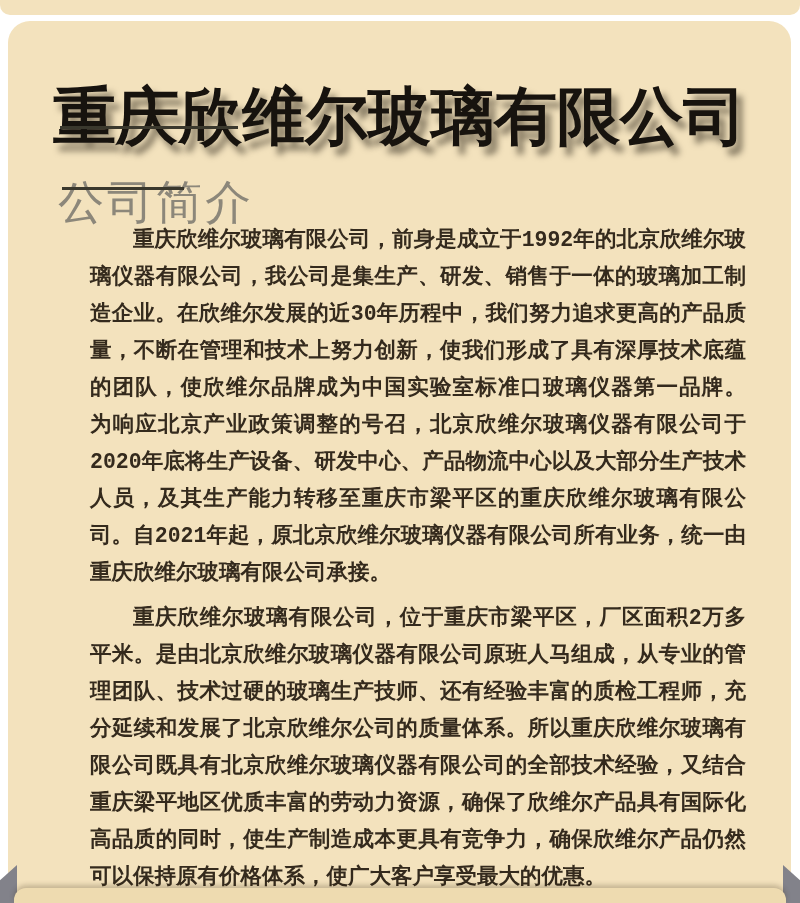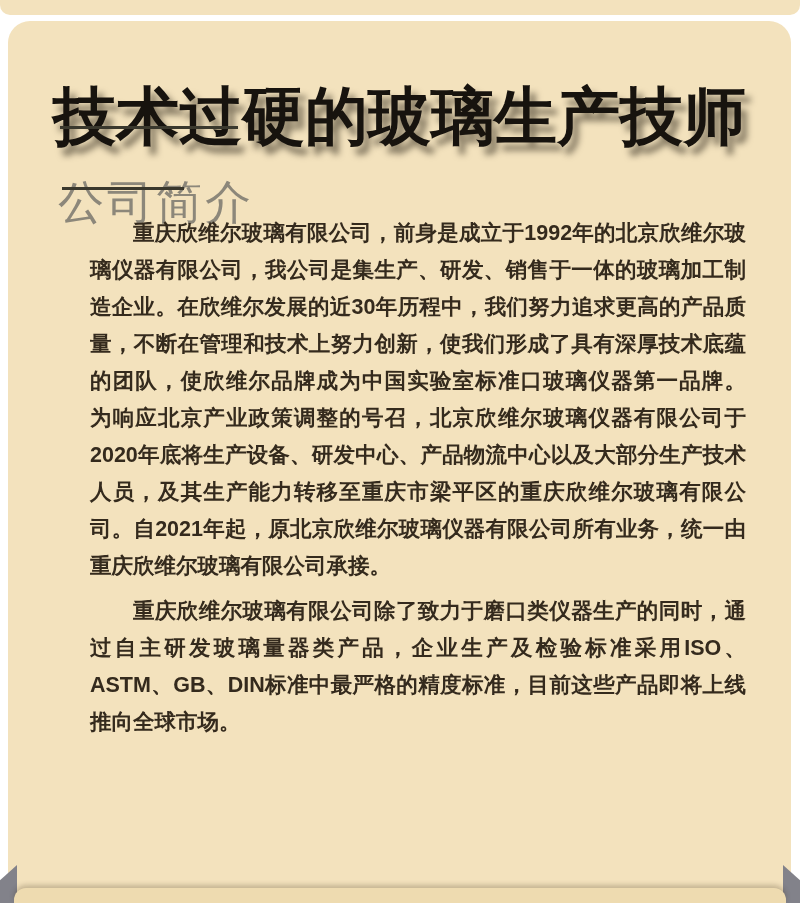--- a/index.html
+++ b/index.html
@@ -50,22 +50,23 @@
     position:absolute;left:54px;top:166px;width:122px;height:3px;
     background:var(--divider-color,#3a382d);
   }
   .intro-body{
     position:absolute;left:82px;top:194px;width:656px;
     font-size:21.5px;line-height:37px;font-weight:700;
     color:var(--body-color,#342a1d);
     text-align:justify;
   }
   .intro-body p{
-    margin:0 0 8px 0;
+    margin:7px 0 8px 0;
     text-indent:2em;
+    font-family:Liberation Mono, monospace;
   }
   .ribbon-fold-left{
     position:absolute;left:0;bottom:0;width:17px;height:38px;
     background:var(--fold-color,#82828a);
     clip-path:polygon(100% 0,100% 100%,0 100%,0 40%);
   }
   .ribbon-fold-right{
     position:absolute;right:0;bottom:0;width:17px;height:38px;
     background:var(--fold-color,#82828a);
     clip-path:polygon(0 0,0 100%,100% 100%,100% 40%);
@@ -77,30 +78,31 @@
     box-shadow:0 -3px 5px rgba(60,45,20,0.25);
   }
 </style>
 </head>
 <body>
 
 <div class="top-strip"></div>
 
 <div class="intro-card">
 
-  <h1 class="company-title">技术过硬的玻璃生产技师</h1>
+  <h1 class="company-title">重庆欣维尔玻璃有限公司</h1>
 
   <div class="section-divider-top"></div>
 
   <h2 class="section-title">公司简介</h2>
 
   <div class="section-divider-bottom"></div>
 
   <div class="intro-body">
     <p>重庆欣维尔玻璃有限公司，前身是成立于1992年的北京欣维尔玻璃仪器有限公司，我公司是集生产、研发、销售于一体的玻璃加工制造企业。在欣维尔发展的近30年历程中，我们努力追求更高的产品质量，不断在管理和技术上努力创新，使我们形成了具有深厚技术底蕴的团队，使欣维尔品牌成为中国实验室标准口玻璃仪器第一品牌。　　为响应北京产业政策调整的号召，北京欣维尔玻璃仪器有限公司于2020年底将生产设备、研发中心、产品物流中心以及大部分生产技术人员，及其生产能力转移至重庆市梁平区的重庆欣维尔玻璃有限公司。自2021年起，原北京欣维尔玻璃仪器有限公司所有业务，统一由重庆欣维尔玻璃有限公司承接。</p>
+    <p>重庆欣维尔玻璃有限公司，位于重庆市梁平区，厂区面积2万多平米。是由北京欣维尔玻璃仪器有限公司原班人马组成，从专业的管理团队、技术过硬的玻璃生产技师、还有经验丰富的质检工程师，充分延续和发展了北京欣维尔公司的质量体系。所以重庆欣维尔玻璃有限公司既具有北京欣维尔玻璃仪器有限公司的全部技术经验，又结合重庆梁平地区优质丰富的劳动力资源，确保了欣维尔产品具有国际化高品质的同时，使生产制造成本更具有竞争力，确保欣维尔产品仍然可以保持原有价格体系，使广大客户享受最大的优惠。</p>
     <p>重庆欣维尔玻璃有限公司除了致力于磨口类仪器生产的同时，通过自主研发玻璃量器类产品，企业生产及检验标准采用ISO、ASTM、GB、DIN标准中最严格的精度标准，目前这些产品即将上线推向全球市场。</p>
   </div>
 
 </div>
 
 <div class="ribbon-fold-left"></div>
 <div class="ribbon-fold-right"></div>
 <div class="next-section-band"></div>
 
 </body></html>

